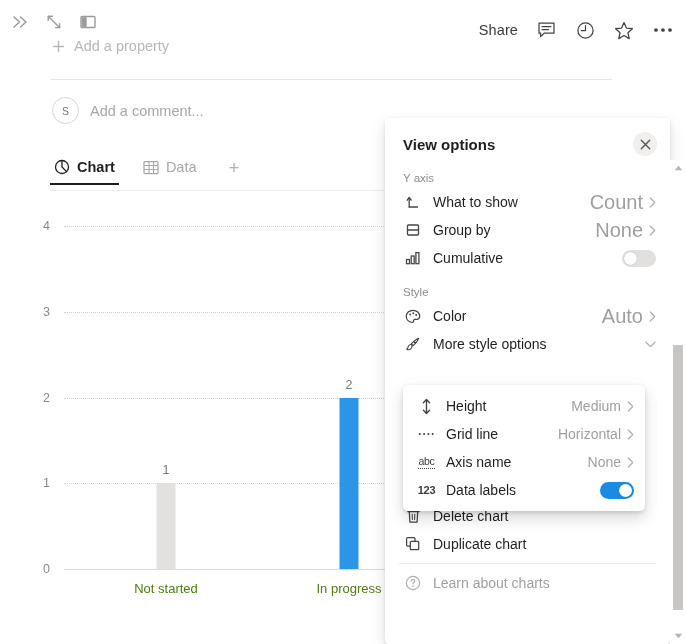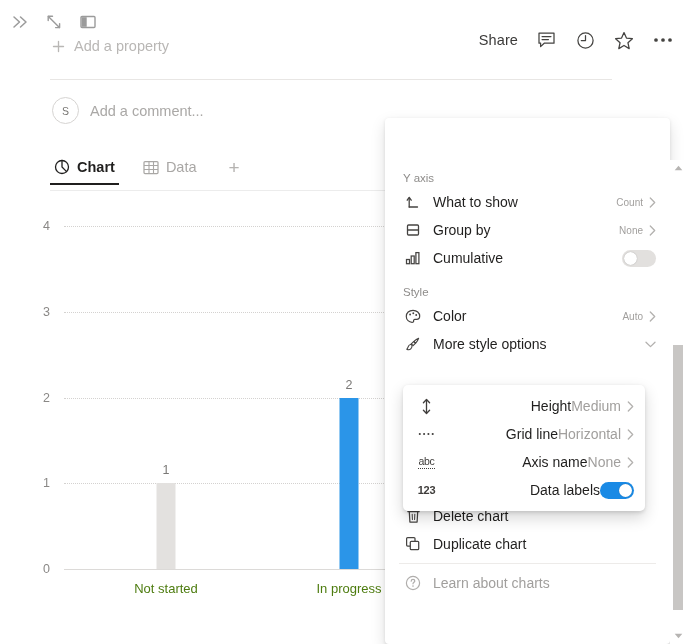--- a/index.html
+++ b/index.html
@@ -27,21 +27,21 @@
     display: flex; align-items: center; gap: 12px;
     margin-left: 9px;
   }
   .tb-icon {
     width: 22px; height: 22px;
     display: flex; align-items: center; justify-content: center;
     color: #9b9b9b;
     cursor: pointer;
   }
   .topbar-right {
-    position: absolute; right: 12px; top: 18px; height: 44px;
+    position: absolute; right: 12px; top: 8px; height: 44px;
     display: flex; align-items: center; gap: 17px;
   }
   .share-label {
     font-size: 14.5px;
     color: #3b3a39;
     cursor: pointer;
     letter-spacing: .1px;
   }
   .tb-icon-dark {
     width: 22px; height: 22px;
@@ -210,21 +210,21 @@
     color: #201f1e;
   }
   .opt-icon {
     width: 20px; min-width: 20px;
     display: flex; align-items: center; justify-content: center;
     color: #46444; color: #464442;
     margin-right: 10px;
   }
   .opt-label { flex: 1; white-space: nowrap; }
   .opt-value {
-    color: #a19f9d; font-size: 10px; margin-right: 6px;
+    color: #a19f9d; font-size: 20px; margin-right: 6px;
     white-space: nowrap;
   }
   .chev {
     color: #b3b1af; font-size: 12px;
     display: flex; align-items: center;
   }
   .toggle {
     width: 34px; height: 17px;
     border-radius: 9px;
     background: #e2e0de;
@@ -251,21 +251,20 @@
   
   .submenu {
     position: absolute;
     left: 403px; top: 385px;
     width: 242px;
     background: #ffffff;
     border-radius: 5px;
     box-shadow: 0 1.6px 3.6px rgba(0,0,0,.11), 0 6.4px 14.4px rgba(0,0,0,.16);
     padding: 7px 0 7px 0;
     z-index: 20;
-    text-align: right;
   }
   .sub-row {
     display: flex; align-items: center;
     height: 28px;
     padding: 0 11px 0 12px;
     font-size: 14px;
     color: #201f1e;
     cursor: pointer;
   }
   .sub-icon {
@@ -421,20 +420,28 @@
           <div class="bar-value">2</div>
         </div>
       </div>
     <div id="chart-xlabels">
         <div class="x-label" style="left: 116px; top: 381px;">Not started</div>
         <div class="x-label" style="left: 299px; top: 381px;">In progress</div>
       </div>
   </div>
 
   <div class="panel">
+    <div class="panel-header">
+      <div class="panel-title">View options</div>
+      <div class="panel-close">
+        <svg width="11" height="11" viewBox="0 0 11 11">
+          <path d="M1.3 1.3 L9.7 9.7 M9.7 1.3 L1.3 9.7" stroke="currentColor" stroke-width="1.5" stroke-linecap="round"></path>
+        </svg>
+      </div>
+    </div>
 
     <div style="position:absolute; top:54px; left:0; right:0;">
 
       <div class="section-label">Y axis</div>
 
       <div class="opt-row">
         <span class="opt-icon">
           <svg width="16" height="16" viewBox="0 0 16 16">
             <path d="M4.2 13 L12.5 13" stroke="currentColor" stroke-width="1.3" stroke-linecap="round"></path>
             <path d="M4.2 13 L4.2 4.2" stroke="currentColor" stroke-width="1.3" stroke-linecap="round"></path>

